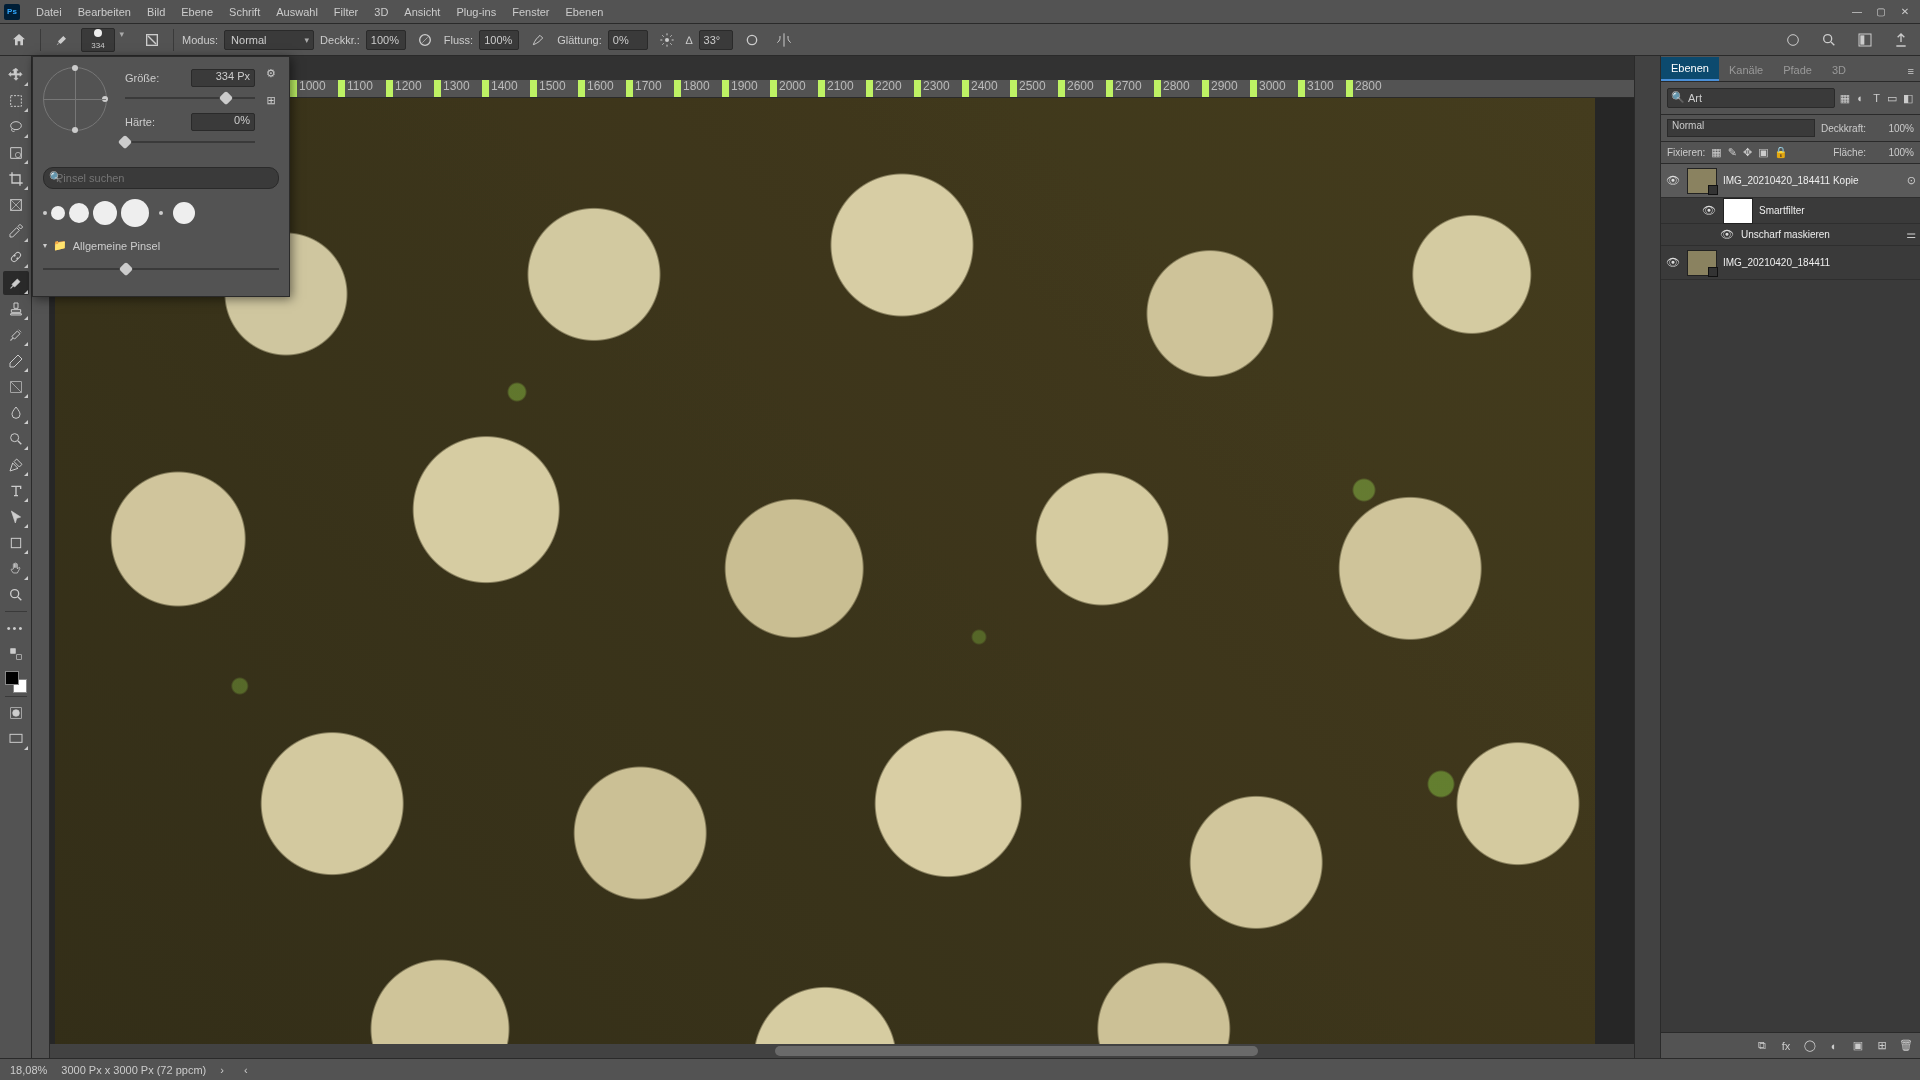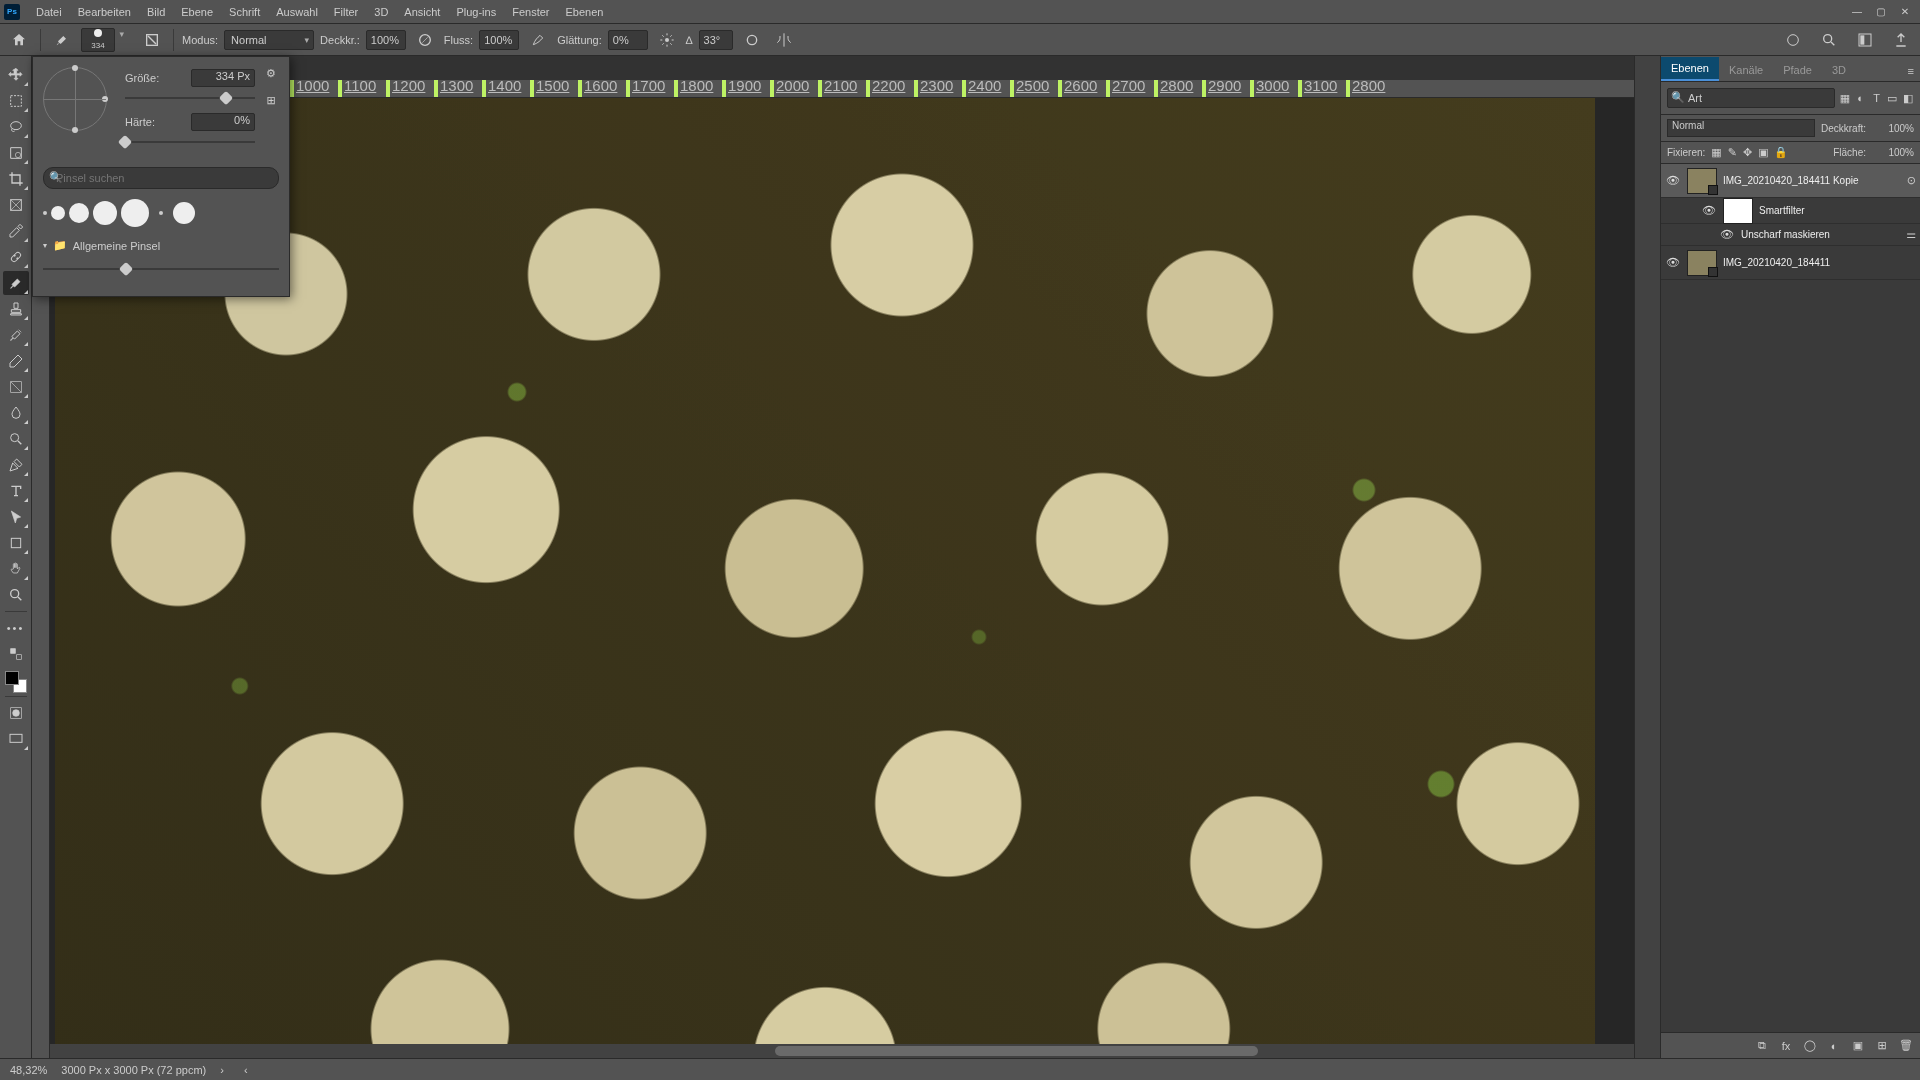--- a/index.html
+++ b/index.html
@@ -39,21 +39,21 @@
 .tools .tool svg { width:16px; height:16px; fill:#ccc; stroke:#ccc; }
 .tools .tool .tri { position:absolute; bottom:1px; right:1px; width:0;height:0;border-left:4px solid transparent;border-bottom:4px solid #ccc;}
 .tools .sep { height:1px; width:22px; background:#3a3a3a; margin:3px 0;}
 .tools .swatches { width:22px; height:22px; position:relative; margin-top:4px;}
 .tools .swatches .fg{ width:14px;height:14px;background:#000;border:1px solid #888;position:absolute;top:0;left:0;}
 .tools .swatches .bg{ width:14px;height:14px;background:#fff;border:1px solid #888;position:absolute;bottom:0;right:0;}
 
 
 .canvas-wrap { position:absolute; left:32px; top:80px; right:260px; bottom:22px; background:#262626; overflow:hidden;}
 .ruler-h { position:absolute; left:18px; right:0; top:0; height:18px; background:#535353; border-bottom:1px solid #2a2a2a; display:flex; overflow:hidden;}
-.ruler-h .tick { flex:0 0 48px; border-left:4px solid #bef264; font-size:15px; color:#bbb; padding-left:2px; line-height:12px;text-decoration:underline;}
+.ruler-h .tick { flex:0 0 48px; border-left:7px solid #bef264; font-size:12px; color:#bbb; padding-left:2px; line-height:12px;}
 .ruler-v { position:absolute; left:0; top:18px; bottom:0; width:18px; background:#535353; border-right:1px solid #2a2a2a;}
 .canvas { position:absolute; left:18px; top:18px; right:0; bottom:0; background:#262626; overflow:hidden;}
 .img { position:absolute; left:5px; top:0; width:1540px; height:980px;
   background:
     radial-gradient(circle at 15% 20%, #c8c09a 60px, transparent 62px),
     radial-gradient(circle at 35% 18%, #cbc29b 65px, transparent 67px),
     radial-gradient(circle at 55% 15%, #d0c69f 70px, transparent 72px),
     radial-gradient(circle at 75% 22%, #c7bd95 62px, transparent 64px),
     radial-gradient(circle at 92% 18%, #cdc49c 58px, transparent 60px),
     radial-gradient(circle at 8% 45%, #c9bf97 66px, transparent 68px),
@@ -602,17 +602,17 @@
     <span class="ic">fx</span>
     <span class="ic">◯</span>
     <span class="ic">◐</span>
     <span class="ic">▣</span>
     <span class="ic">⊞</span>
     <span class="ic">🗑</span>
   </div>
 </div>
 
 <div class="status">
-  <span>48,32%</span>
+  <span>18,08%</span>
   <span>3000 Px x 3000 Px (72 ppcm)</span>
   <span>›</span>
   <span style="margin-left:6px">‹</span>
 </div>
 
 </body></html>

